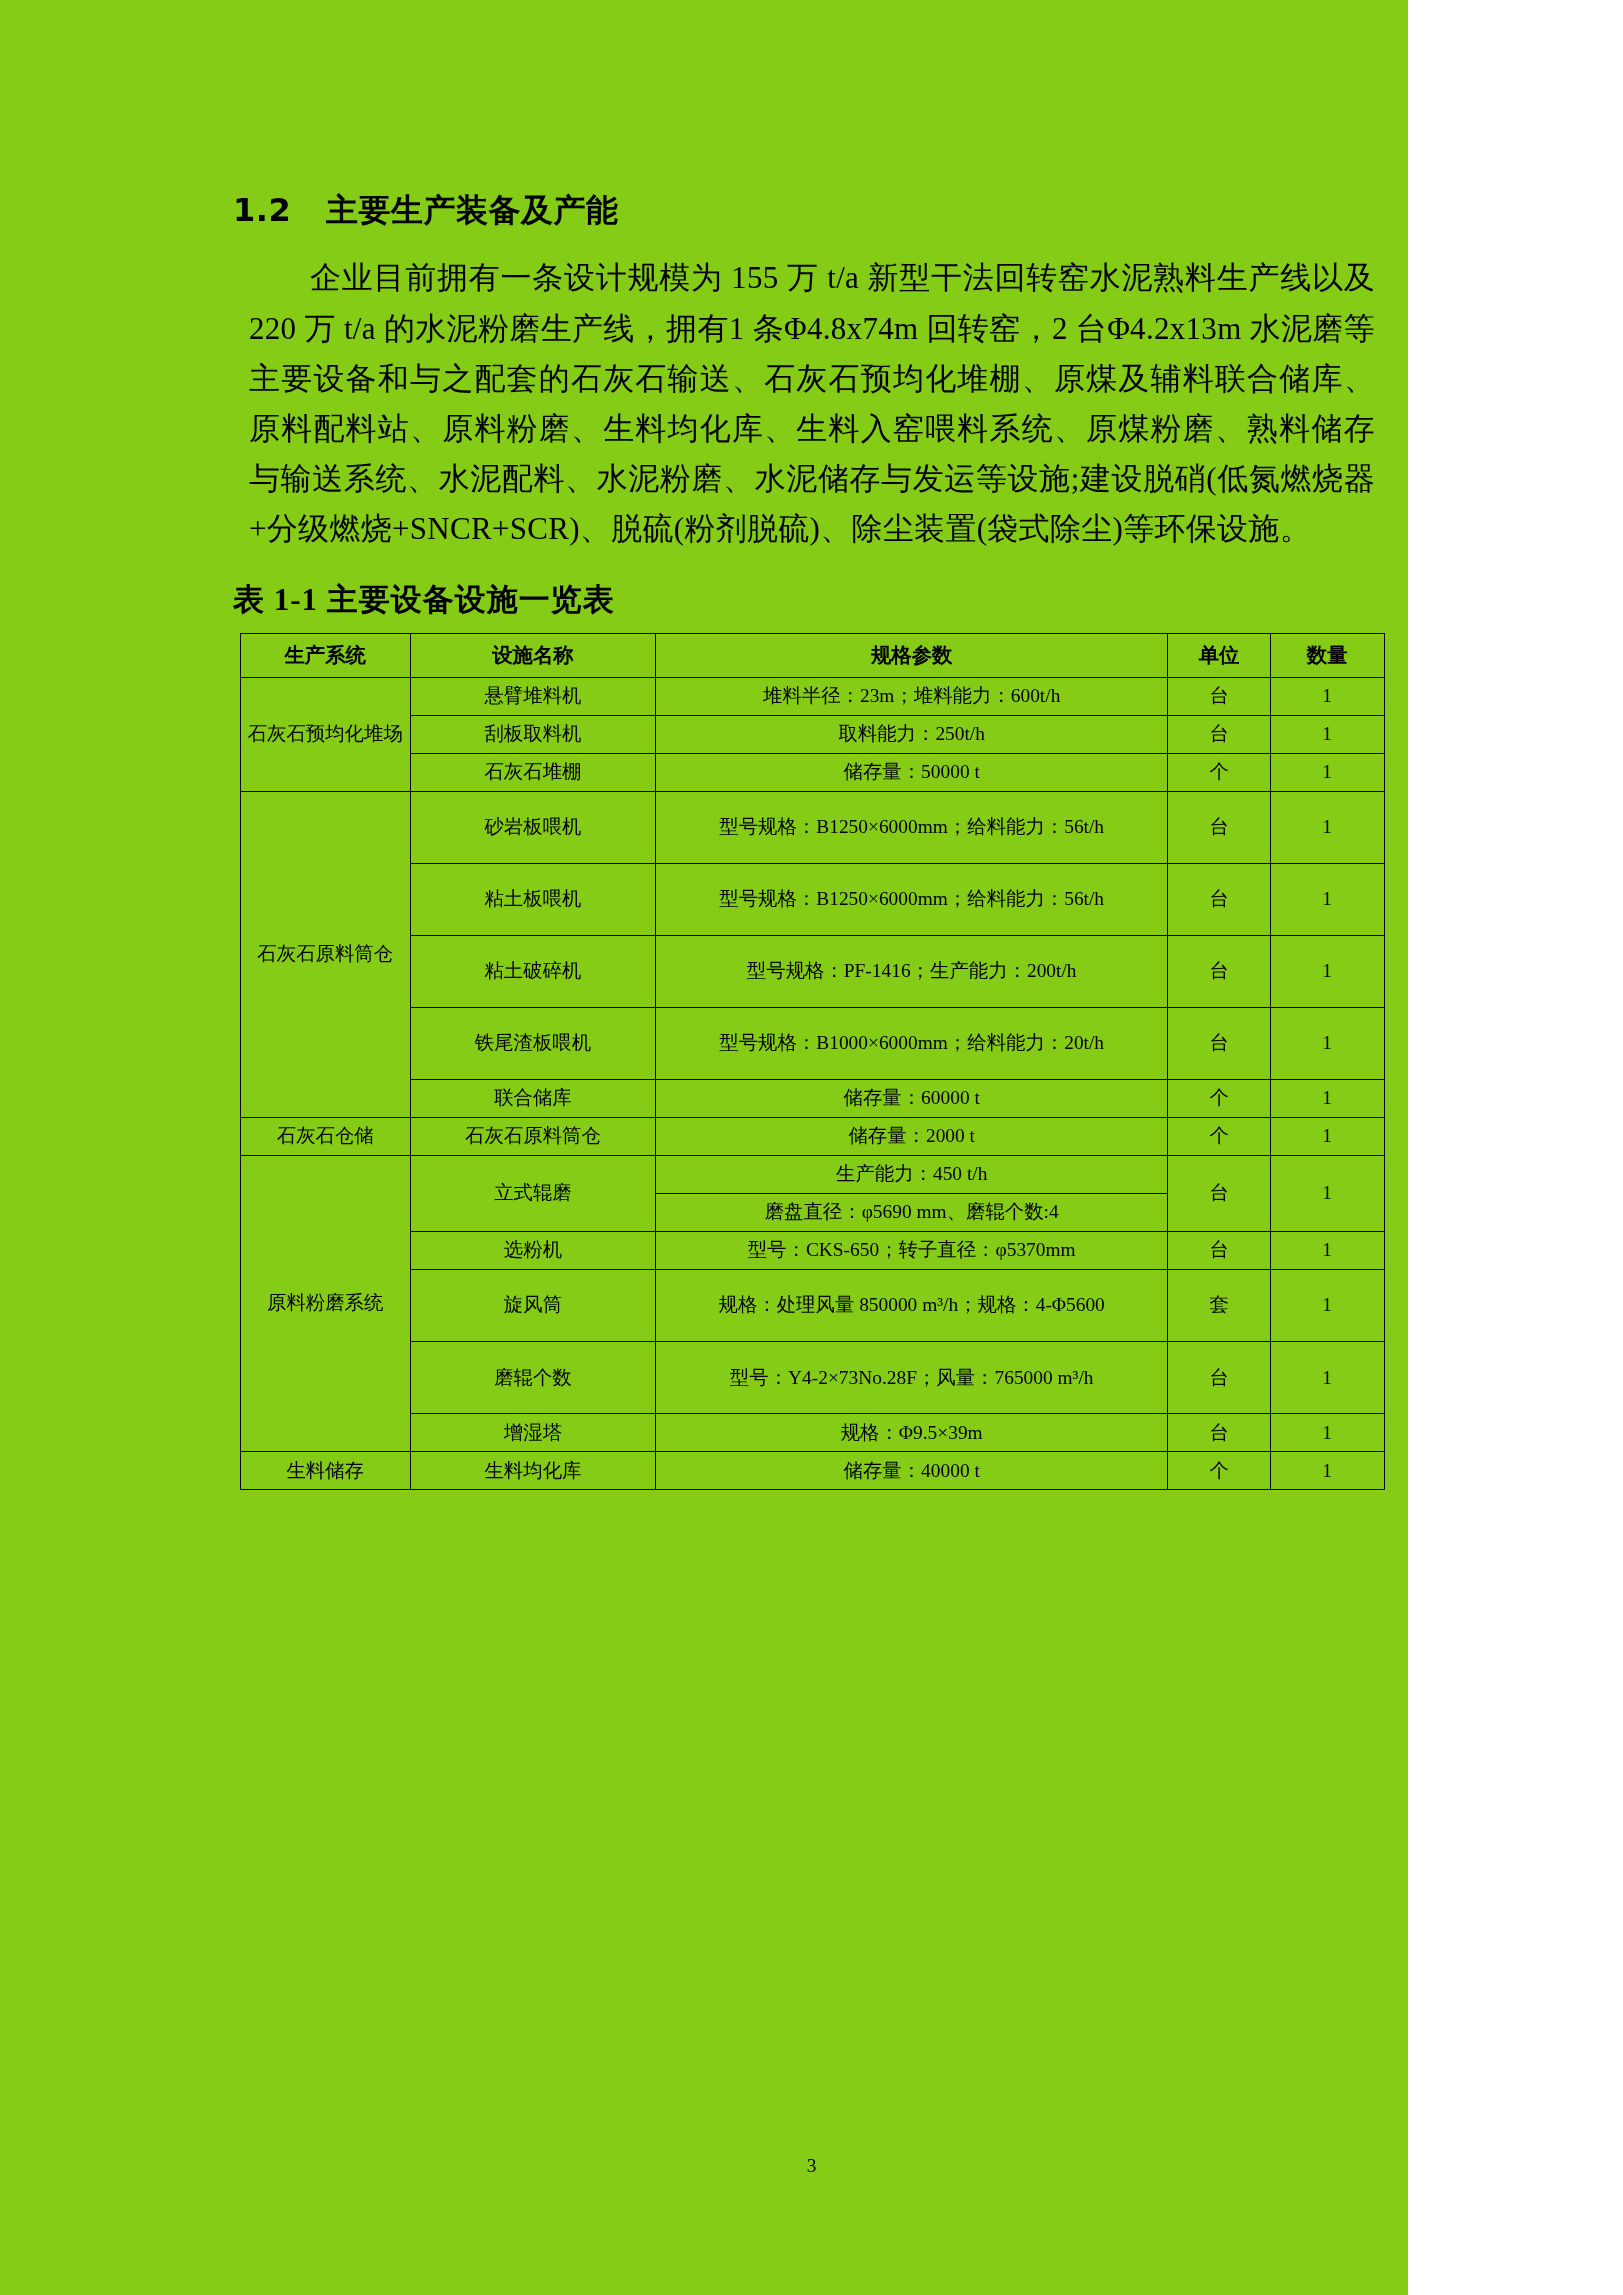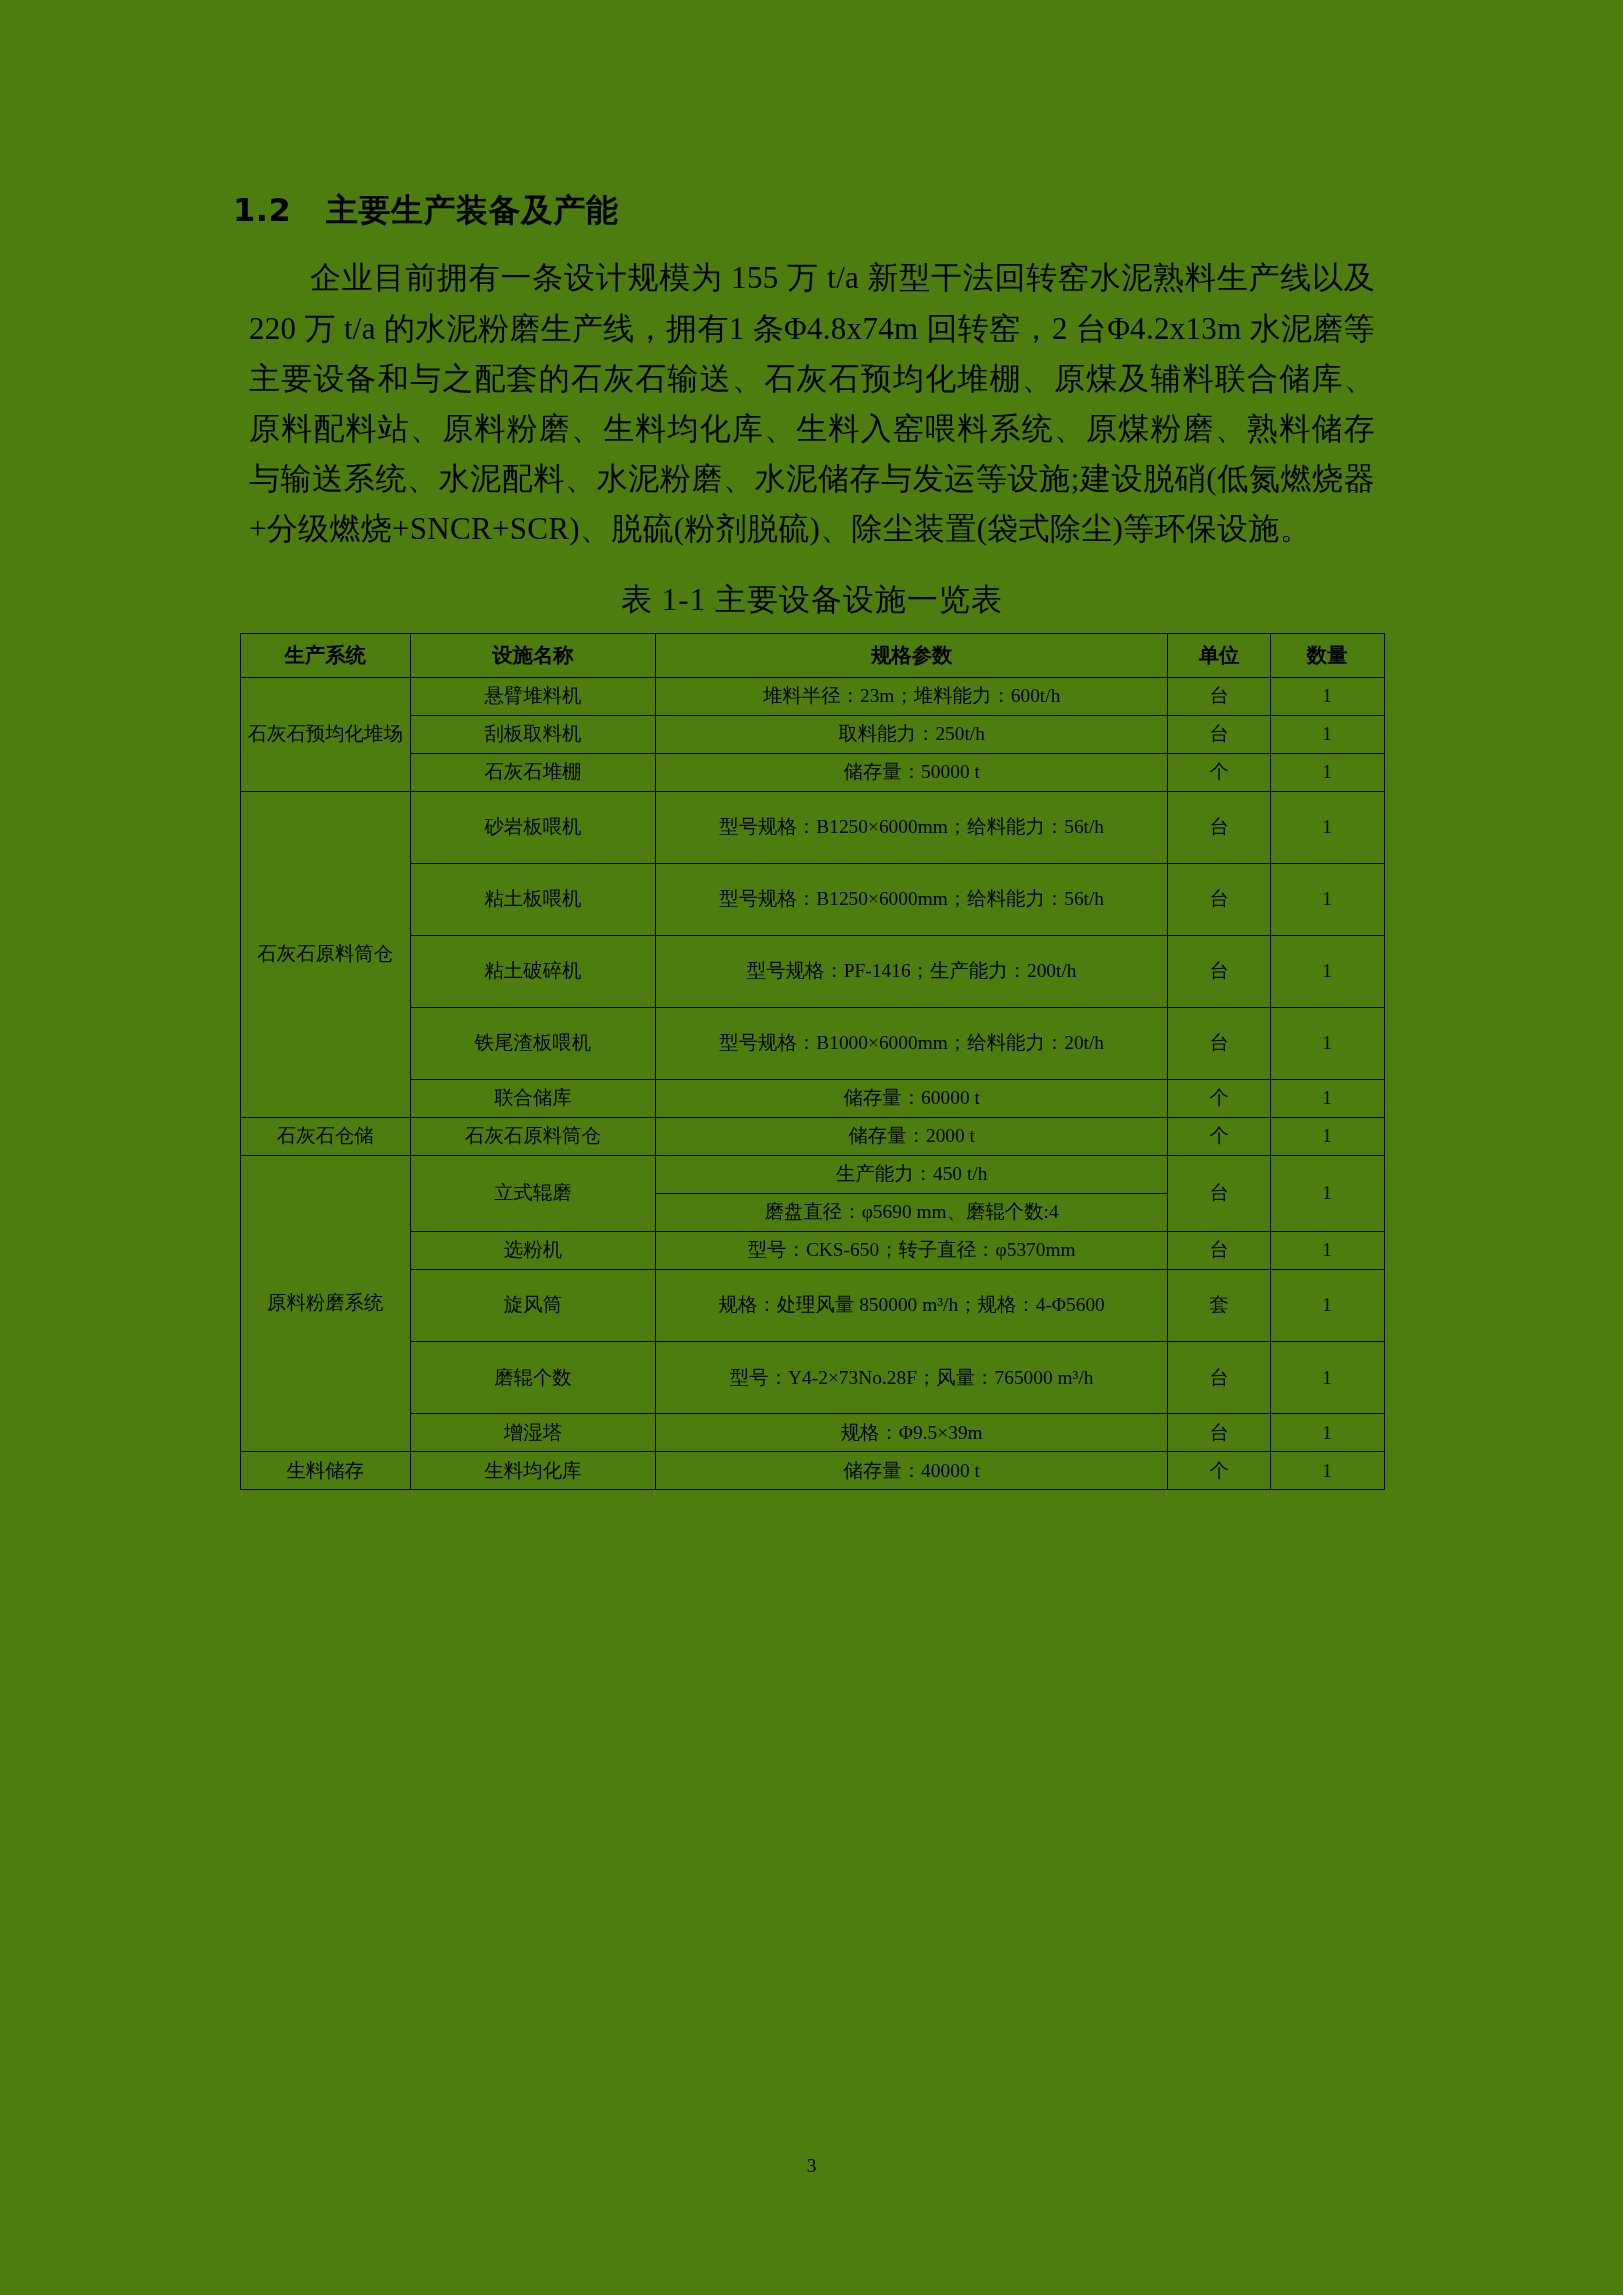--- a/index.html
+++ b/index.html
@@ -10,23 +10,23 @@
   body {
     width: 1623px;
     height: 2295px;
     font-family: "Liberation Serif", serif;
     color: #000000;
     position: relative;
   }
   .page {
     position: absolute;
     left: 0; top: 0;
-    width: 1623px;
+    width: 1408px;
     height: 2295px;
-    background: #4d7c0f;
+    background: #84cc16;
   }
   .content {
     position: absolute;
     left: 233px;
     top: 189px;
     width: 1158px;
   }
   h1.section-title {
     font-family: "DejaVu Sans", sans-serif;
     font-size: 32px;
@@ -38,22 +38,22 @@
   p.body-par {
     font-size: 31px;
     line-height: 1.62;
     margin: 16px;
     text-align: justify;
     text-indent: 61px;
     letter-spacing: 0.3px;
   }
   h2.table-caption {
     font-size: 31px;
-    font-weight: normal;
-    text-align: center;
+    font-weight: bold;
+    text-align: left;
     margin: 24.5px 0 11.2px 0;
     letter-spacing: 1px;
   }
   table.spec-table {
     border-collapse: collapse;
     width: 1145px;
     margin: 12px auto;
     table-layout: fixed;
     font-family: Liberation Serif, serif;
   }

